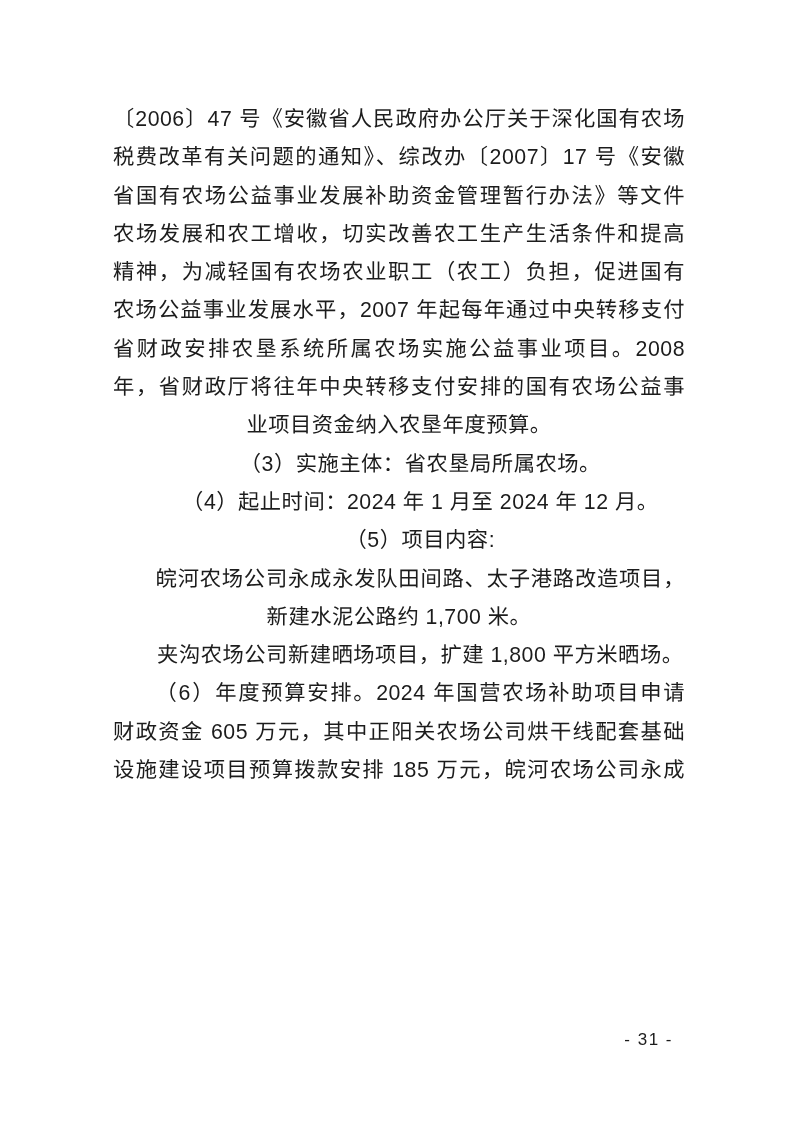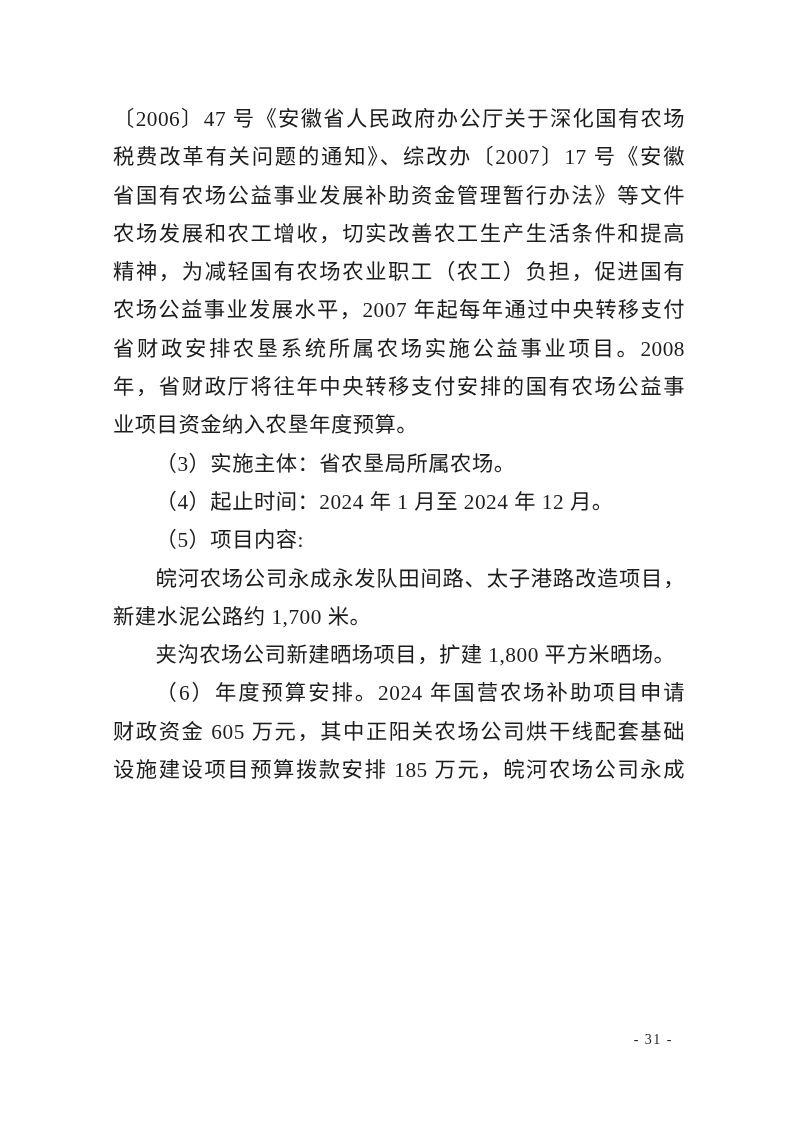--- a/index.html
+++ b/index.html
@@ -10,52 +10,52 @@
   body {
     width: 794px;
     height: 1123px;
   }
   .page {
     position: relative;
     width: 794px;
     height: 1123px;
     background: #ffffff;
     overflow: hidden;
-    font-family: Liberation Serif, serif;
+    font-family: Liberation Sans, sans-serif;
     color: #1c1c1c;
   }
   .doc-body {
     position: absolute;
     left: 113px;
     top: 100px;
     width: 572px;
   }
   .paragraph {
     margin: 0;
     padding: 0;
   }
   .line {
     font-size: 21.3px;
     line-height: 38.3px;
     letter-spacing: 0.5px;
-    text-align: left;
+    text-align: center;
     white-space: normal;
   }
   .line.stretch {
     text-align: justify;
     text-align-last: justify;
   }
   .line.indent {
     text-indent: 2em;
   }
   .page-number {
     position: absolute;
     top: 1030px;
     right: 121px;
-    font-size: 14px;
+    font-size: 17px;
     line-height: 20px;
     letter-spacing: 1.5px;
     color: #1c1c1c;
   }
 </style>
 </head>
 <body>
 
 <div class="page">
   <div class="doc-body">

